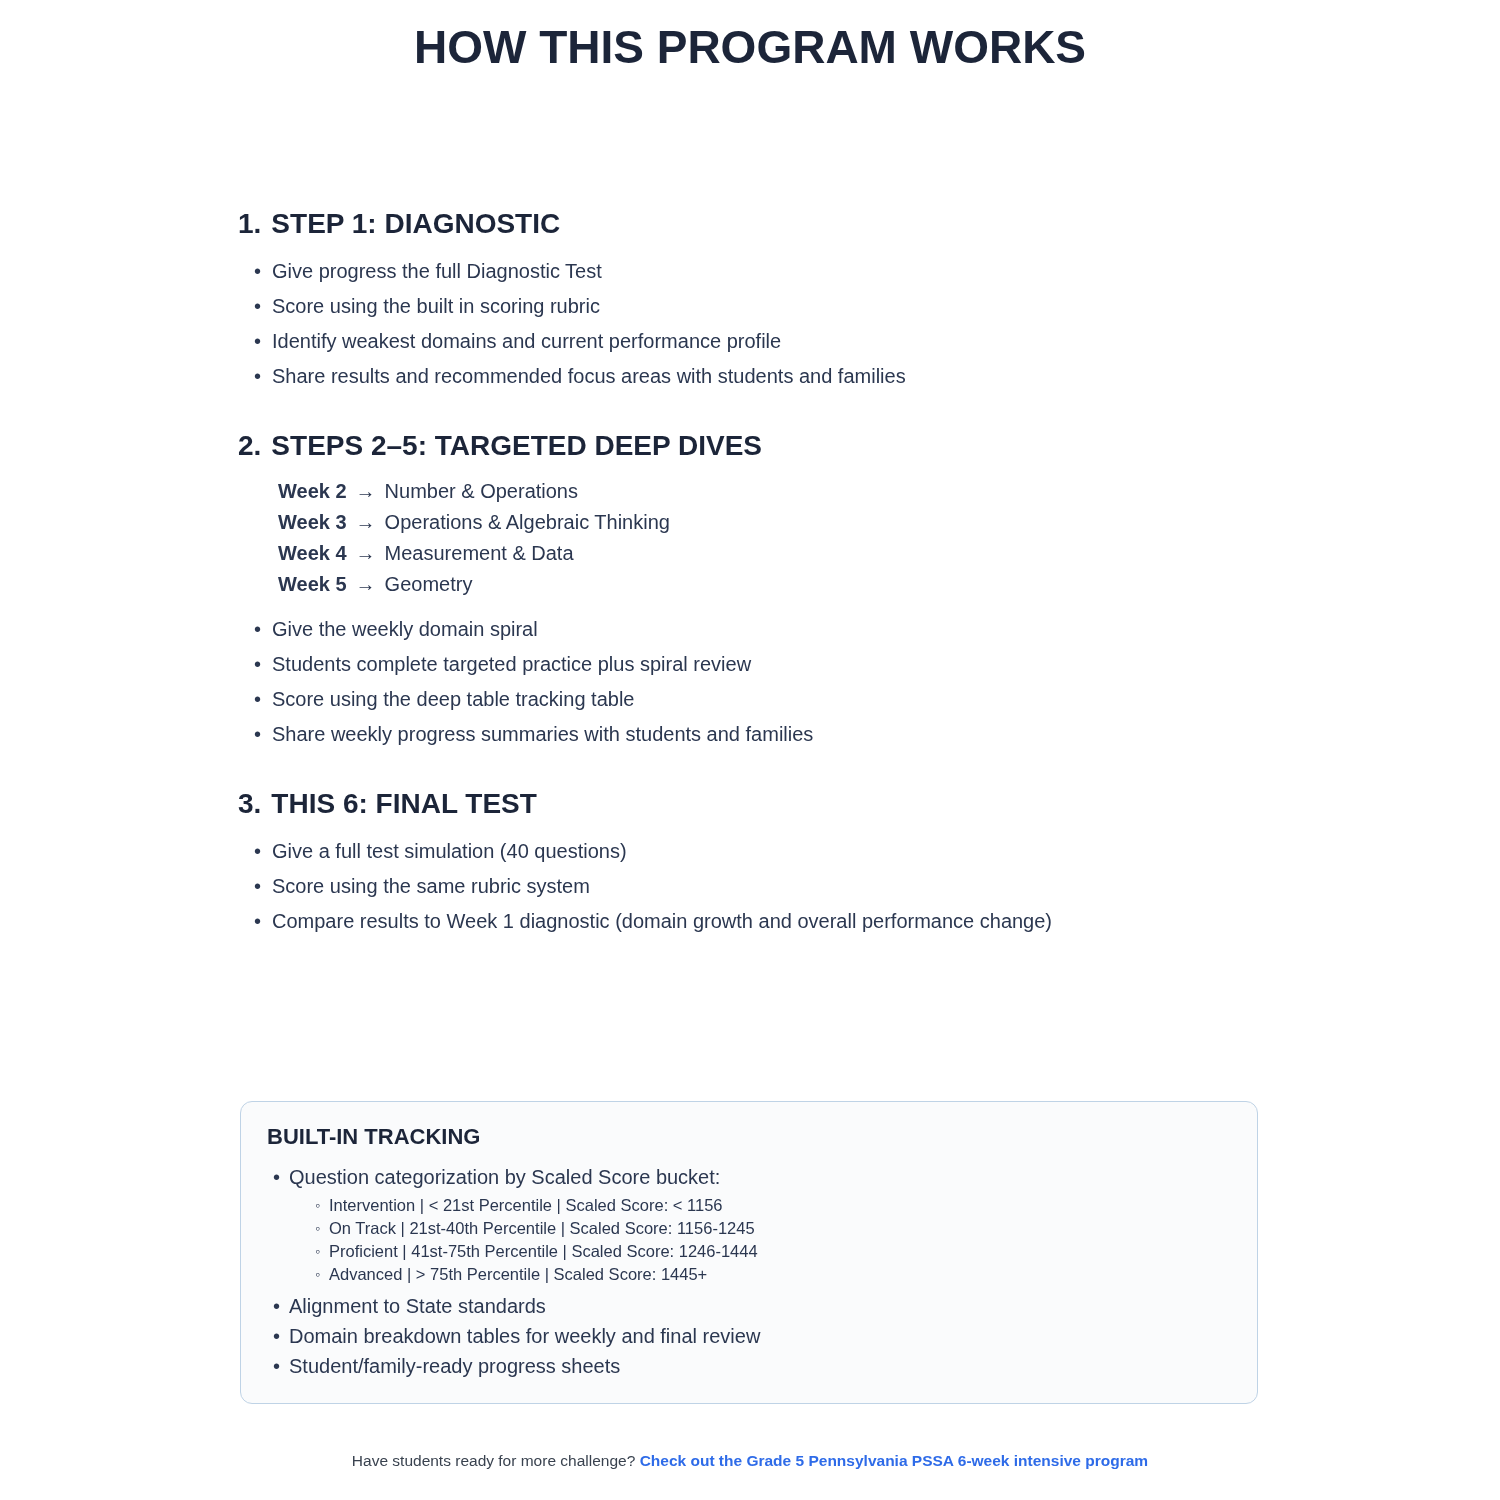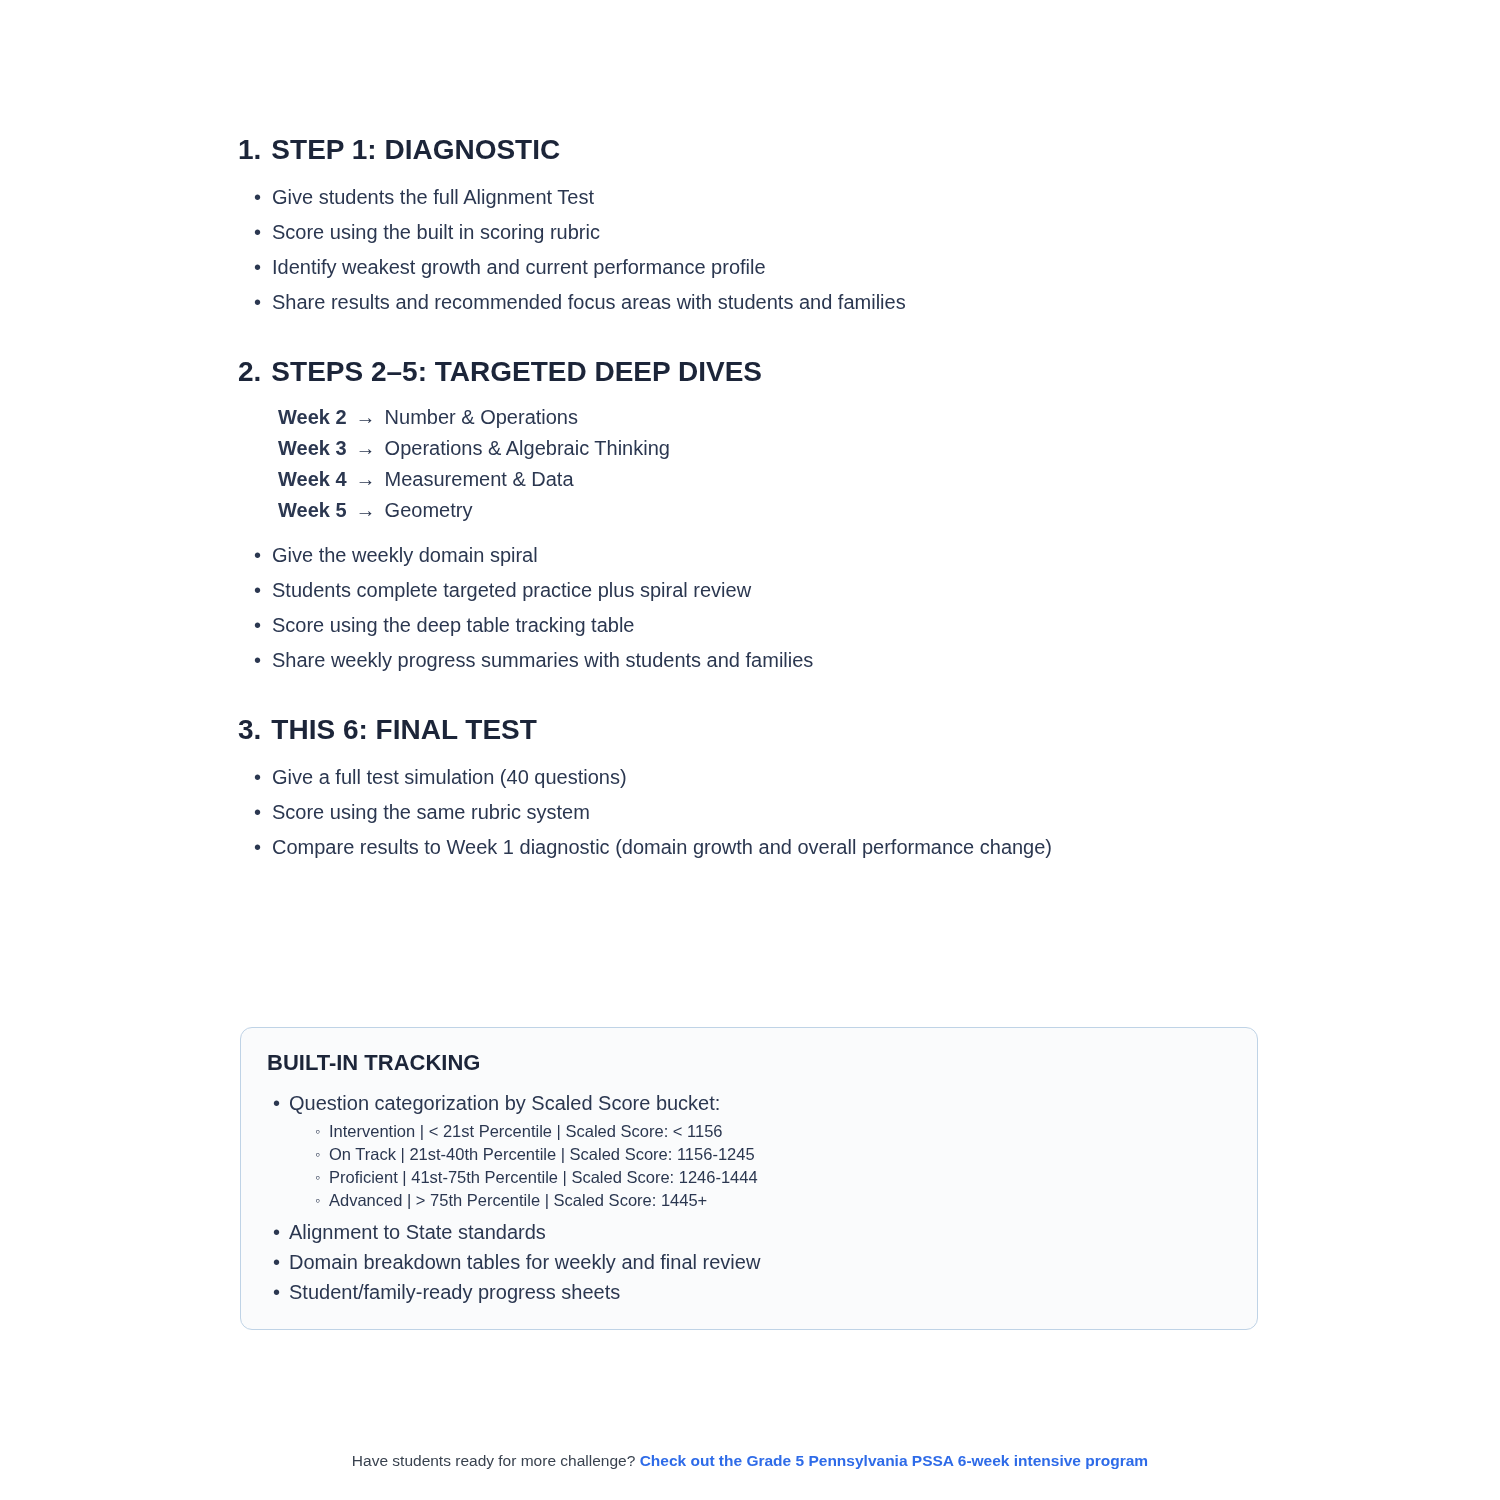--- a/index.html
+++ b/index.html
@@ -103,43 +103,44 @@
     color: #2e6be8;
     font-weight: bold;
     cursor: pointer;
   }
 </style>
 </head>
 <body>
 
 <div class="page">
 
+  <h1 class="page-title">HOW THIS PROGRAM WORKS</h1>
 
   <div class="content">
     <ol class="sections">
 
       <li class="section">
         <div class="section-heading">
           <span class="section-number">1.</span><span>STEP 1: DIAGNOSTIC</span>
         </div>
         <ul class="bullets">
 
             <li class="bullet">
               <span class="bullet-marker">•</span>
-              <span class="bullet-text">Give students the full Alignment Test</span>
+              <span class="bullet-text">Give progress the full Diagnostic Test</span>
             </li>
 
             <li class="bullet">
               <span class="bullet-marker">•</span>
               <span class="bullet-text">Score using the built in scoring rubric</span>
             </li>
 
             <li class="bullet">
               <span class="bullet-marker">•</span>
-              <span class="bullet-text">Identify weakest growth and current performance profile</span>
+              <span class="bullet-text">Identify weakest domains and current performance profile</span>
             </li>
 
             <li class="bullet">
               <span class="bullet-marker">•</span>
               <span class="bullet-text">Share results and recommended focus areas with students and families</span>
             </li>
           </ul>
       </li>
 
       <li class="section">

